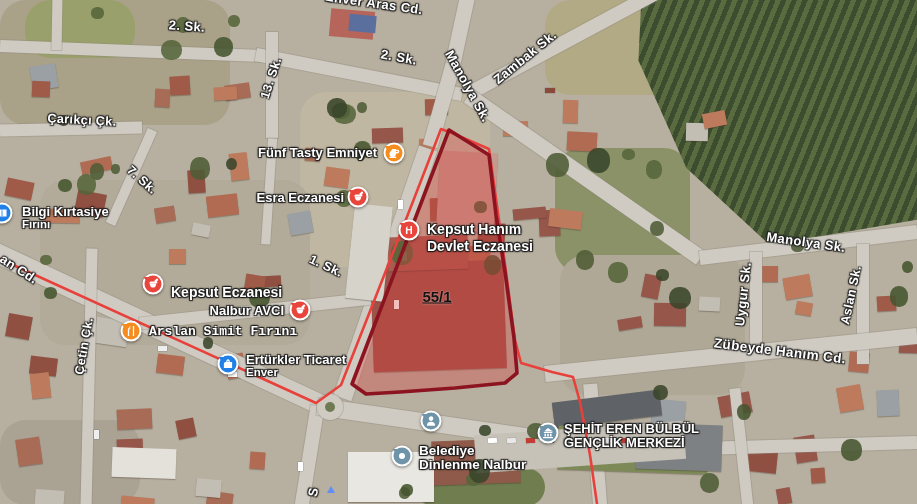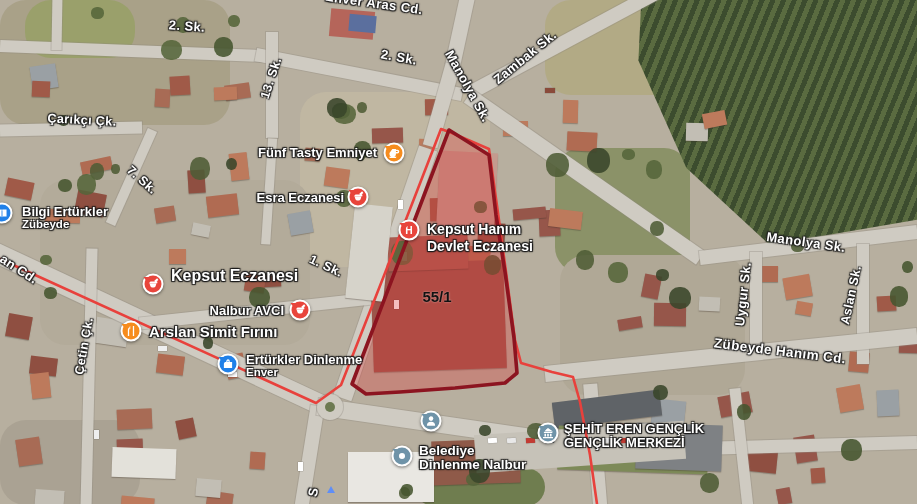--- a/index.html
+++ b/index.html
@@ -20,21 +20,21 @@
                 -1px 1px 1px rgba(25,25,25,.95),1px 1px 1px rgba(25,25,25,.95),0 0 3px rgba(0,0,0,.6);
     z-index:42;}
   .pin{width:21px;height:21px;border-radius:50%;border:2.2px solid #fff;background:var(--c);
     display:flex;align-items:center;justify-content:center;transform:translate(-50%,-50%);
     box-shadow:0 1px 3px rgba(0,0,0,.5);z-index:40;}
   .pin::after{content:"";left:50%;top:100%;transform:translate(-50%,-1.5px);
     border:5px solid transparent;border-top:7px solid var(--c);width:0;height:0;}
   .pin svg{position:static;}
   #overlay{left:0;top:0;z-index:20;}
   #parcel-label{color:#111;font-weight:700;transform:translate(-50%,-50%);z-index:30;
-    text-shadow:0 0 2px rgba(255,255,255,.55);}
+    text-shadow:0 0 2px rgba(255,255,255,.55);text-decoration:underline;}
   .roundabout{border-radius:50%;}
   .car{box-shadow:0 0 1px rgba(0,0,0,.5);}
   .oneway{width:0;height:0;border:4px solid transparent;border-bottom:7px solid #5f8ef7;z-index:24;}
 </style>
 </head>
 <body>
 
 <div id="map">
   <div class="layer" id="terrain">
       <div class="patch" style="left: 0px; top: 0px; width: 230px; height: 125px; background: rgb(169, 161, 136);"></div>
@@ -273,61 +273,61 @@
           <text y="3.4" text-anchor="middle" font-size="9.5" font-weight="bold" fill="#fff" font-family="Liberation Sans,sans-serif">H</text>
         </svg>
       </div>
       <div class="poi-label" style="left: 427px; top: 229px; font-size: 14px; transform: translate(0px, -50%);">Kepsut Hanım</div>
       <div class="poi-label" style="left: 427px; top: 246px; font-size: 14px; transform: translate(0px, -50%);">Devlet Eczanesi</div>
       <div class="pin" style="left: 153px; top: 284px; --c: #E8453C;">
         <svg viewBox="-6 -6 12 12" width="13" height="13">
           <path fill="#fff" d="M-4,-2.4 h8 v1.6 h-8 Z M-3.2,-0.4 h6.4 l-0.9,2.6 a3.3,3.3 0 0 1 -4.6,0 Z M1.2,-3 l2.6,-2.2 1.2,1.4 -2.7,2.1 Z"></path>
         </svg>
       </div>
-      <div class="poi-label" style="left: 171px; top: 276px; font-size: 16px; transform: translate(0px, -50%);">Kepsut Eczanesi</div>
+      <div class="poi-label" style="left: 171px; top: 292px; font-size: 14px; transform: translate(0px, -50%);">Kepsut Eczanesi</div>
       <div class="pin" style="left: 300px; top: 310px; --c: #E8453C;">
         <svg viewBox="-6 -6 12 12" width="13" height="13">
           <path fill="#fff" d="M-4,-2.4 h8 v1.6 h-8 Z M-3.2,-0.4 h6.4 l-0.9,2.6 a3.3,3.3 0 0 1 -4.6,0 Z M1.2,-3 l2.6,-2.2 1.2,1.4 -2.7,2.1 Z"></path>
         </svg>
       </div>
       <div class="poi-label" style="left: 284px; top: 310px; font-size: 13px; transform: translate(-100%, -50%);">Nalbur AVCI</div>
       <div class="pin" style="left: 131px; top: 331px; --c: #F68C1E;">
         <svg viewBox="-6 -6 12 12" width="13" height="13">
           <path fill="#fff" d="M-2.9,-4.6 h1.2 v9.2 h-1.2 Z M1.7,-4.6 h1.2 v9.2 h-1.2 Z M-4.3,-4.6 h0.8 v2.9 h-0.8 Z M-1.5,-4.6 h0.8 v2.9 h-0.8 Z"></path>
         </svg>
       </div>
-      <div class="poi-label" style="left: 149px; top: 331px; font-size: 15px; transform: translate(0px, -50%);">Arslan Simit Fırını</div>
+      <div class="poi-label" style="left: 149px; top: 331px; font-size: 13px; transform: translate(0px, -50%); font-family: Liberation Mono, monospace;">Arslan Simit Fırını</div>
       <div class="pin" style="left: 228px; top: 364px; --c: #2080E8;">
         <svg viewBox="-6 -6 12 12" width="13" height="13">
           <path fill="#fff" d="M-3.8,-1.8 h7.6 v5.4 h-7.6 Z M-1.6,-1.8 v-0.9 a1.6,1.6 0 0 1 3.2,0 v0.9 h-1.1 v-0.8 a0.5,0.5 0 0 0 -1,0 v0.8 Z"></path>
         </svg>
       </div>
-      <div class="poi-label" style="left: 246px; top: 359px; font-size: 13px; transform: translate(0px, -50%);">Ertürkler Dinlenme</div>
+      <div class="poi-label" style="left: 246px; top: 359px; font-size: 13px; transform: translate(0px, -50%);">Ertürkler Ticaret</div>
       <div class="poi-label" style="left: 246px; top: 372px; font-size: 11.5px; transform: translate(0px, -50%);">Enver</div>
       <div class="pin" style="left: 2px; top: 213px; --c: #2080E8;">
         <svg viewBox="-6 -6 12 12" width="13" height="13">
           <path fill="#fff" d="M-4.2,-3.2 h3.3 a1.3,1.3 0 0 1 1.3,1.3 V3.9 a1.8,1.8 0 0 0 -1.3,-0.6 h-3.3 Z M4.2,-3.2 h-3.3 a1.3,1.3 0 0 0 -1.3,1.3 V3.9 a1.8,1.8 0 0 1 1.3,-0.6 h3.3 Z"></path>
         </svg>
       </div>
-      <div class="poi-label" style="left: 22px; top: 211px; font-size: 13px; transform: translate(0px, -50%);">Bilgi Ertürkler</div>
-      <div class="poi-label" style="left: 22px; top: 224px; font-size: 11.5px; transform: translate(0px, -50%);">Zübeyde</div>
+      <div class="poi-label" style="left: 22px; top: 211px; font-size: 13px; transform: translate(0px, -50%);">Bilgi Kırtasiye</div>
+      <div class="poi-label" style="left: 22px; top: 224px; font-size: 11.5px; transform: translate(0px, -50%);">Fırını</div>
       <div class="pin" style="left: 431px; top: 421px; --c: #6F93A8;">
         <svg viewBox="-6 -6 12 12" width="13" height="13">
           <circle cy="-2.2" r="2.1" fill="#fff"></circle>
           <path fill="#fff" d="M-3.8,4.4 a3.8,3.6 0 0 1 7.6,0 Z"></path>
         </svg>
       </div>
       <div class="pin" style="left: 402px; top: 456px; --c: #6F93A8;">
         <svg viewBox="-6 -6 12 12" width="13" height="13">
           <circle r="2.8" fill="#fff"></circle>
         </svg>
       </div>
       <div class="poi-label" style="left: 419px; top: 450px; font-size: 13.5px; transform: translate(0px, -50%);">Belediye</div>
       <div class="poi-label" style="left: 419px; top: 464px; font-size: 13.5px; transform: translate(0px, -50%);">Dinlenme Nalbur</div>
       <div class="pin" style="left: 548px; top: 433px; --c: #6F93A8;">
         <svg viewBox="-6 -6 12 12" width="13" height="13">
           <path fill="#fff" d="M-4.6,-1.4 L0,-4.6 L4.6,-1.4 Z M-4,-0.9 h8 v1 h-8 Z M-3.3,0.6 h1.5 v2.6 h-1.5 Z M-0.75,0.6 h1.5 v2.6 h-1.5 Z M1.8,0.6 h1.5 v2.6 h-1.5 Z M-4.6,3.7 h9.2 v1.1 h-9.2 Z"></path>
         </svg>
       </div>
-      <div class="poi-label" style="left: 564px; top: 428px; font-size: 13px; transform: translate(0px, -50%);">ŞEHİT EREN GENÇLİK</div>
+      <div class="poi-label" style="left: 564px; top: 428px; font-size: 13px; transform: translate(0px, -50%);">ŞEHİT EREN BÜLBÜL</div>
       <div class="poi-label" style="left: 564px; top: 442px; font-size: 13px; transform: translate(0px, -50%);">GENÇLİK MERKEZİ</div>
     </div>
 </div>
 
 </body></html>

